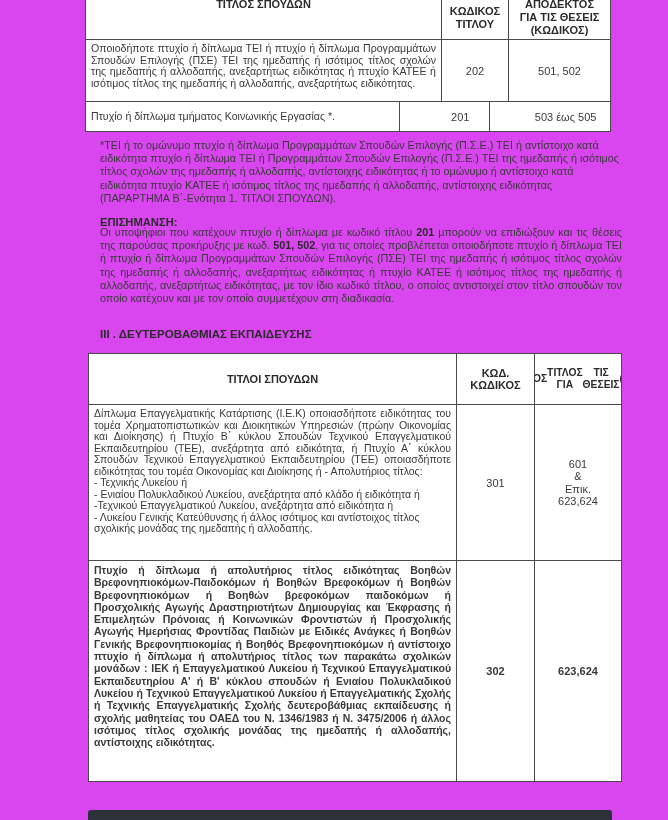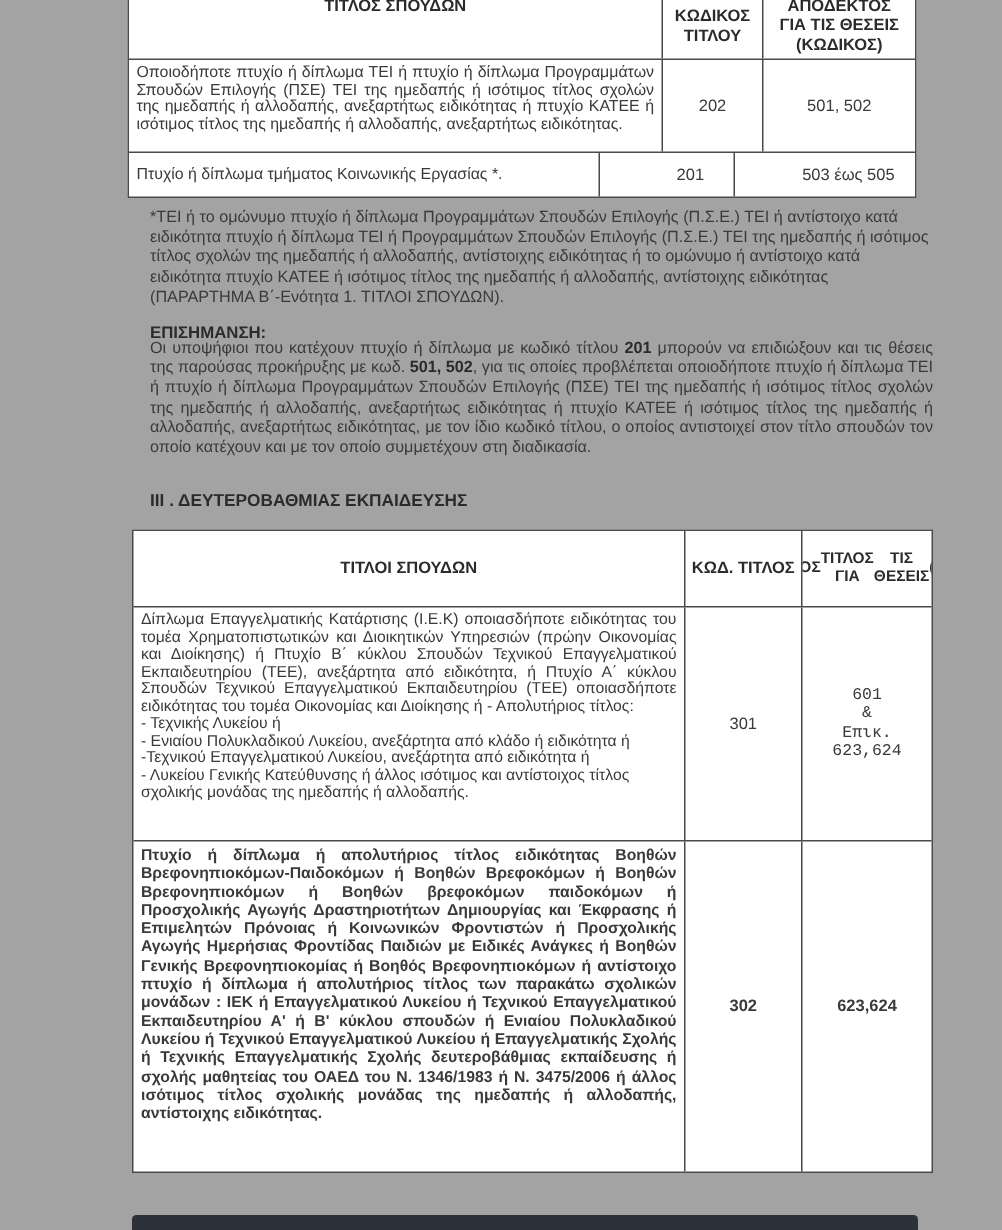--- a/index.html
+++ b/index.html
@@ -1,20 +1,20 @@
 <!DOCTYPE html>
 <html><head>
 <meta charset="utf-8">
 <style>
   html,body{margin:0;padding:0;background:#ffffff;}
   #page{
     position:relative;
     width:668px;height:820px;
     overflow:hidden;
-    background:#a3a3a3;
+    background:#d946ef;
     font-family:"Liberation Sans","DejaVu Sans",sans-serif;
     color:#3a3a3a;
   }
   
   .doc-text{font-size:10.8px;line-height:13.2px;color:#3a3a3a;}
   .bold{font-weight:bold;color:#2b2b2b;}
   
   .tbl{position:absolute;border:1px solid #4a4a4a;background:#fff;}
   .tbl-row{display:flex;border-bottom:1px solid #4a4a4a;}
   .tbl-row:last-child{border-bottom:none;}
@@ -42,21 +42,21 @@
   #table2 .c2{width:78px;}
   #table2 .c3{width:86px;}
   #table2 .hrow{height:50px;justify-content:center;}
   #table2 .hrow .cell{display:flex;align-items:center;justify-content:center;font-size:11px;line-height:12px;}
   #table2 .hrow .c3{font-size:10.3px;}
   #table2 .r1{height:155px;}
   #table2 .r2{height:220px;font-weight:bold;}
   #table2 .cell-title{font-size:10.5px;line-height:11.5px;}
   #table2 .r2 .cell-title{line-height:12.3px;}
   .bullet-line{text-align:left;}
-  .pos-lines{line-height:12.5px;font-family:Liberation Mono, monospace;}
+  .pos-lines{line-height:12.5px;}
   
   #footnote{position:absolute;left:100px;top:139px;width:521px;text-align:left;}
   #notice-heading{position:absolute;left:100px;top:216px;font-size:11.2px;font-weight:bold;color:#2b2b2b;}
   #notice-para{position:absolute;left:100px;top:226px;width:522px;text-align:justify;}
   #section3-heading{position:absolute;left:100px;top:328px;font-size:11.5px;font-weight:bold;color:#2b2b2b;}
   
   #bottom-band{position:absolute;left:88px;top:810px;width:524px;height:14px;background:#2c313a;border-radius:3px;}
 </style>
 </head>
 <body>
@@ -98,21 +98,21 @@
   </div>
 
   <div id="section3-heading">ΙΙΙ . ΔΕΥΤΕΡΟΒΑΘΜΙΑΣ ΕΚΠΑΙΔΕΥΣΗΣ</div>
 
   <div id="table2" class="tbl">
     <div class="tbl-row hrow">
       <div class="cell c1 hdr">
         <span>ΤΙΤΛΟΙ ΣΠΟΥΔΩΝ</span>
       </div>
       <div class="cell c2 hdr">
-        <span>ΚΩΔ. ΤΙΤΛΟΣ</span>
+        <span>ΚΩΔ. ΚΩΔΙΚΟΣ</span>
       </div>
       <div class="cell c3 hdr">
         <div>ΑΠΟΔΕΚΤΟΣ</div>
         <div>ΤΙΤΛΟΣ ΓΙΑ</div>
         <div>ΤΙΣ ΘΕΣΕΙΣ</div>
         <div>(ΚΩΔΙΚΟΣ)</div>
       </div>
     </div>
     <div class="tbl-row r1">
       <div class="cell c1 cell-title">

